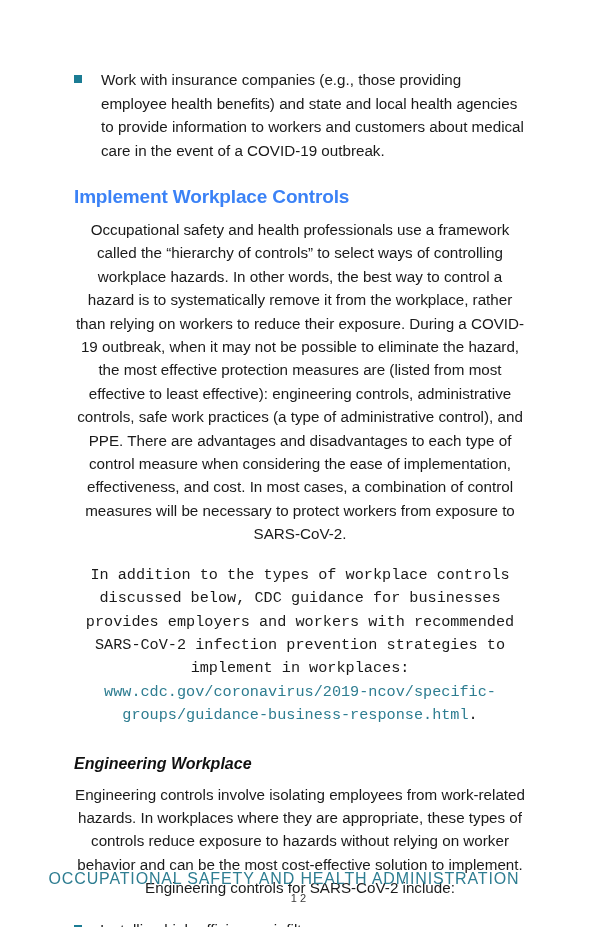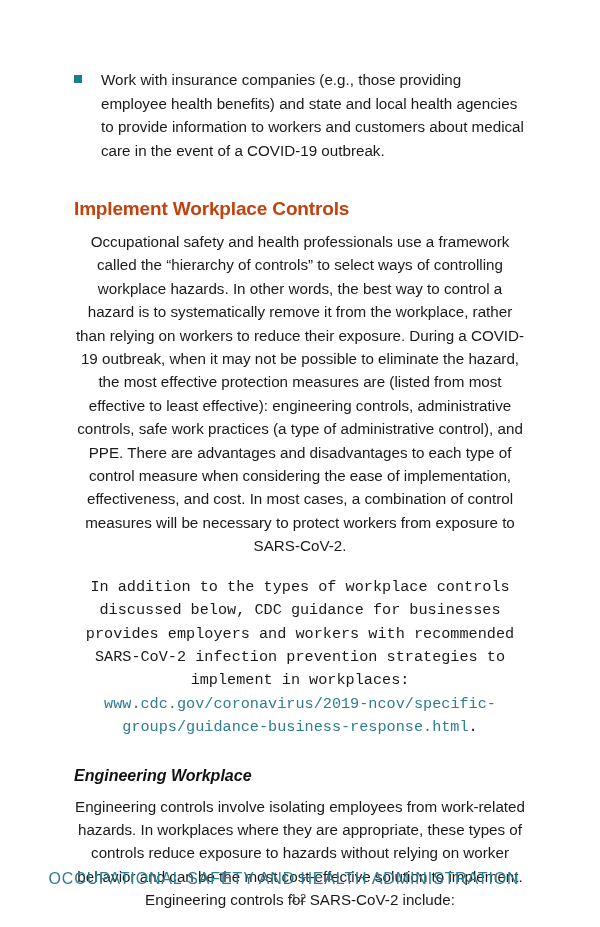--- a/index.html
+++ b/index.html
@@ -55,22 +55,22 @@
 
   .list-top .bullet-item {
     padding-left: 27px;
   }
 
   
   .h-section {
     font-size: 19px;
     font-weight: bold;
     letter-spacing: -0.15px;
-    color: #c2410c;
-    margin: 35px 0 9px 0;
+    color: #3b82f6;
+    margin: 23px 0 9px 0;
     line-height: 24px;
   }
   .h-sub {
     font-size: 16px;
     font-weight: bold;
     font-style: italic;
     color: #111111;
     margin: 25px 0 8px 0;
     line-height: 22px;
   }

